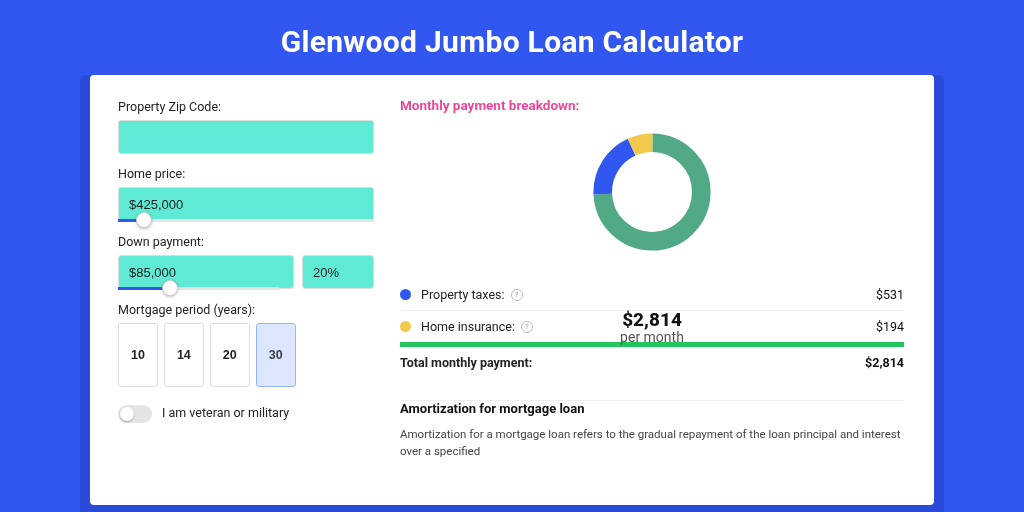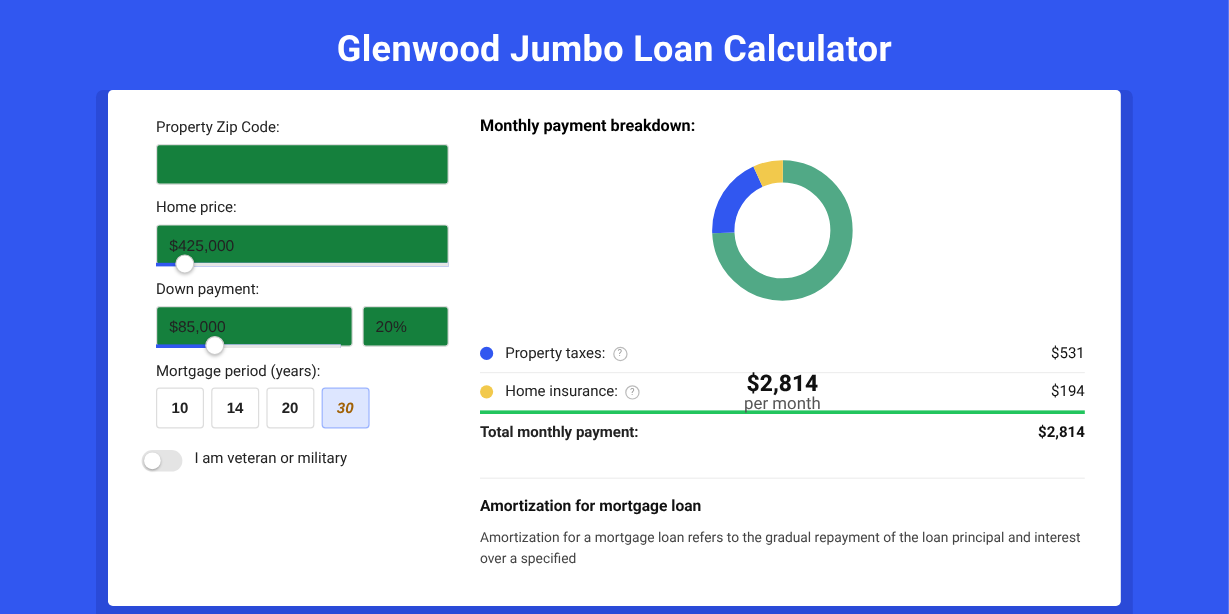--- a/index.html
+++ b/index.html
@@ -45,61 +45,61 @@
     margin-bottom: 6px;
   }
   .input {
     width: 100%;
     height: 34px;
     border: 1px solid #ddd;
     border-radius: 3px;
     padding: 0 10px;
     font-size: 13px;
     color: #222;
-    background: #15803d;
-  }
-  .field { margin-bottom: 12px; position: relative; margin-left: 12px; }
+    background: #5eead4;
+  }
+  .field { margin-bottom: 12px; position: relative; }
   .slider {
     height: 3px;
     background: #3157f0;
     margin-top: -2px;
     position: relative;
   }
   .slider .track-rest {
     position: absolute; right:0; top:0; height:3px; background:#e5e5e5;
   }
   .slider .handle {
     width: 16px; height: 16px; border-radius: 50%; background:#fff;
     border:1px solid #ccc; box-shadow:0 1px 3px rgba(0,0,0,0.25);
     position:absolute; top:-7px; transform:translateX(-50%);
   }
   .row { display:flex; gap:8px; }
   .row .input:first-child { flex: 1 1 0; }
   .row .input.pct { width: 72px; flex:none; }
   .periods { display:flex; gap:6px; margin-top:2px;}
   .period-btn {
     border:1px solid #ddd; border-radius:3px; background:#fff;
-    font-size:12.5px; font-weight:600; color:#222; padding:9px 12px;
+    font-size:12.5px; font-weight:600; color:#222; padding:24px 12px;
     cursor:pointer;
   }
   .period-btn.active {
-    background:#dde6ff; border-color:#9ab3ff; color:#a16207;font-style:italic;
+    background:#dde6ff; border-color:#9ab3ff; color:#404040;
   }
   .toggle-row { display:flex; gap:10px; margin-top:18px;}
   .toggle {
     width:34px; height:18px; border-radius:10px; background:#e4e4e4;
     position:relative; cursor:pointer;
   }
   .toggle .knob {
     width:14px; height:14px; border-radius:50%; background:#fff; position:absolute; top:2px; left:2px;
     box-shadow:0 1px 2px rgba(0,0,0,0.3);
   }
   .toggle-label { font-size:12.5px; color:#222; }
   .section-h {
-    font-size:13.5px; font-weight:700; color:#000000;
+    font-size:13.5px; font-weight:700; color:#ec4899;
   }
   .donut-wrap {
     display:flex; justify-content:center; padding:14px 0 22px 0;
   }
   .donut-svg { width:130px; height:130px; }
   .donut-center {
     position:absolute; width:130px; height:130px; display:flex; flex-direction:column; align-items:center; justify-content:center;
   }
   .donut-rel { position:relative; width:130px; height:130px; }
   .donut-amt { font-size:19px; font-weight:800; color:#111; }
@@ -111,21 +111,21 @@
   .breakdown-row:first-of-type { border-top:none; }
   .dot { width:11px; height:11px; border-radius:50%; margin-right:10px; flex:none; }
   .br-label { flex:1; display:flex; align-items:center; gap:6px; }
   .br-val { font-weight:400; color:#111; }
   .total-row .br-label, .total-row .br-val { font-weight:700; }
   .info-icon {
     width:12px; height:12px; border:1px solid #bbb; border-radius:50%;
     font-size:8px; color:#999; display:inline-flex; align-items:center; justify-content:center;
     line-height:1;
   }
-  .amort { margin-top:22px; border-top:1px solid #eee; padding-top:16px;}
+  .amort { margin-top:22px; border-top:1px solid #eee; }
   .amort-h { font-size:13px; font-weight:700; color:#111; margin-bottom:10px;}
   .amort-p { font-size:11.5px; color:#444; line-height:1.5; }
 </style>
 </head>
 <body>
 
 <div class="title">Glenwood Jumbo Loan Calculator</div>
 
 <div class="card-shadow">
   <div class="card">
@@ -203,21 +203,21 @@
           <span class="br-val">$531</span>
         </div>
         <div class="breakdown-row">
           <span class="dot" style="background:#f2c94c"></span>
           <span class="br-label">
             <span>Home insurance:</span>
             <span class="info-icon">?</span>
           </span>
           <span class="br-val">$194</span>
         </div>
-        <div class="breakdown-row total-row" style="border-top:3px solid #22c55e;">
+        <div class="breakdown-row total-row" style="border-top:5px solid #22c55e;">
           <span class="br-label">Total monthly payment:</span>
           <span class="br-val">$2,814</span>
         </div>
       </div>
 
       <div class="amort">
         <div class="amort-h">Amortization for mortgage loan</div>
         <div class="amort-p">Amortization for a mortgage loan refers to the gradual repayment of the loan principal and interest over a specified</div>
       </div>
     </div>

